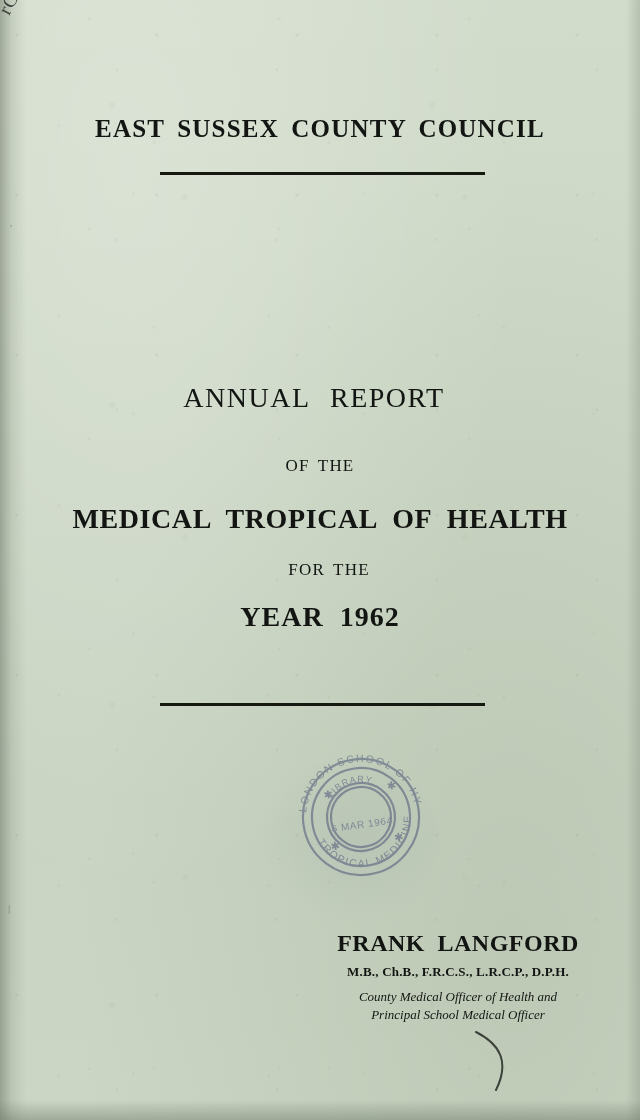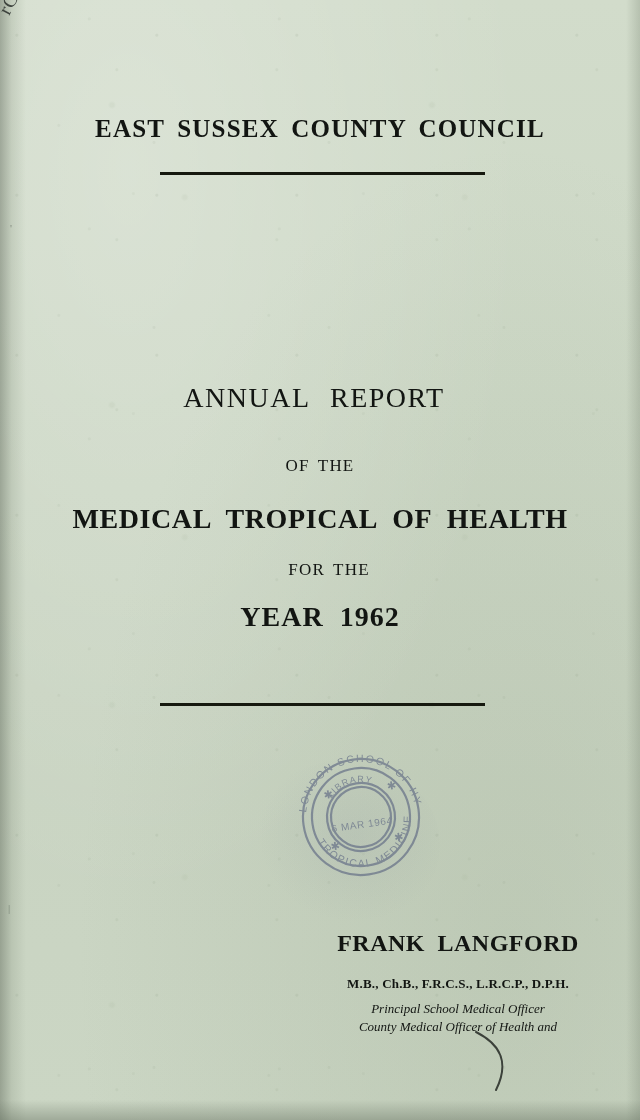--- a/index.html
+++ b/index.html
@@ -198,21 +198,21 @@
     right: 22px;
     width: 320px;
   }
   .author-name {
     font-size: 24px;
     font-weight: bold;
     letter-spacing: 0.5px;
     word-spacing: 6px;
   }
   .author-quals {
-    margin-top: 19px;
+    margin-top: 7px;
     font-size: 13px;
     font-weight: bold;
     letter-spacing: 0.2px;
   }
   .author-role {
     margin-top: 8px;
     font-size: 13px;
     font-style: italic;
     line-height: 1.35;
   }
@@ -285,22 +285,22 @@
           <text x="41" y="104" font-size="11">✱</text>
           <text x="105" y="104" font-size="11">✱</text>
         </g>
       </svg>
     </div>
 
     <div class="author">
       <div class="author-name">FRANK  LANGFORD</div>
       <div class="author-quals">M.B., Ch.B., F.R.C.S., L.R.C.P., D.P.H.</div>
       <div class="author-role">
+        <div>County Medical Officer of Health and</div>
         <div>Principal School Medical Officer</div>
-        <div>County Medical Officer of Health and</div>
       </div>
     </div>
 
     <svg id="squiggle" width="60" height="70" viewBox="0 0 60 70">
       <path d="M 6,4 C 30,16 40,34 26,62" stroke="#1b1f1b" stroke-width="2" fill="none" stroke-linecap="round"></path>
     </svg>
 
   </div>
 </div>
 

